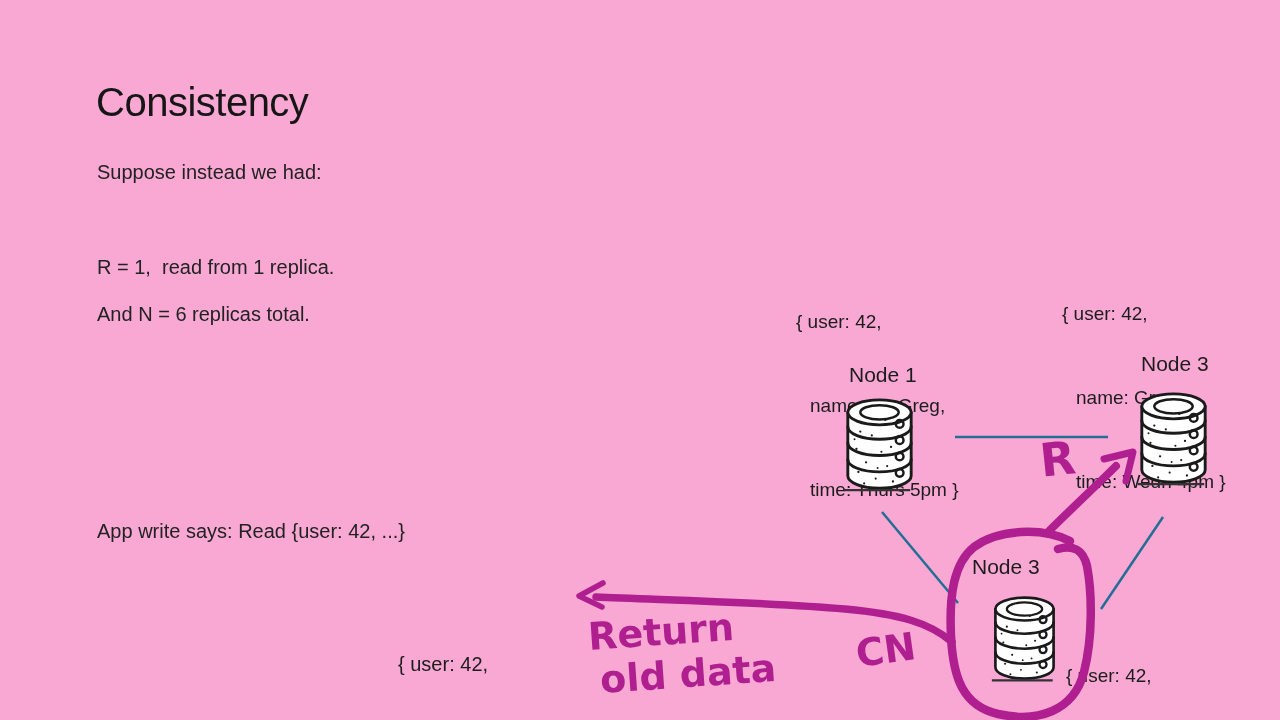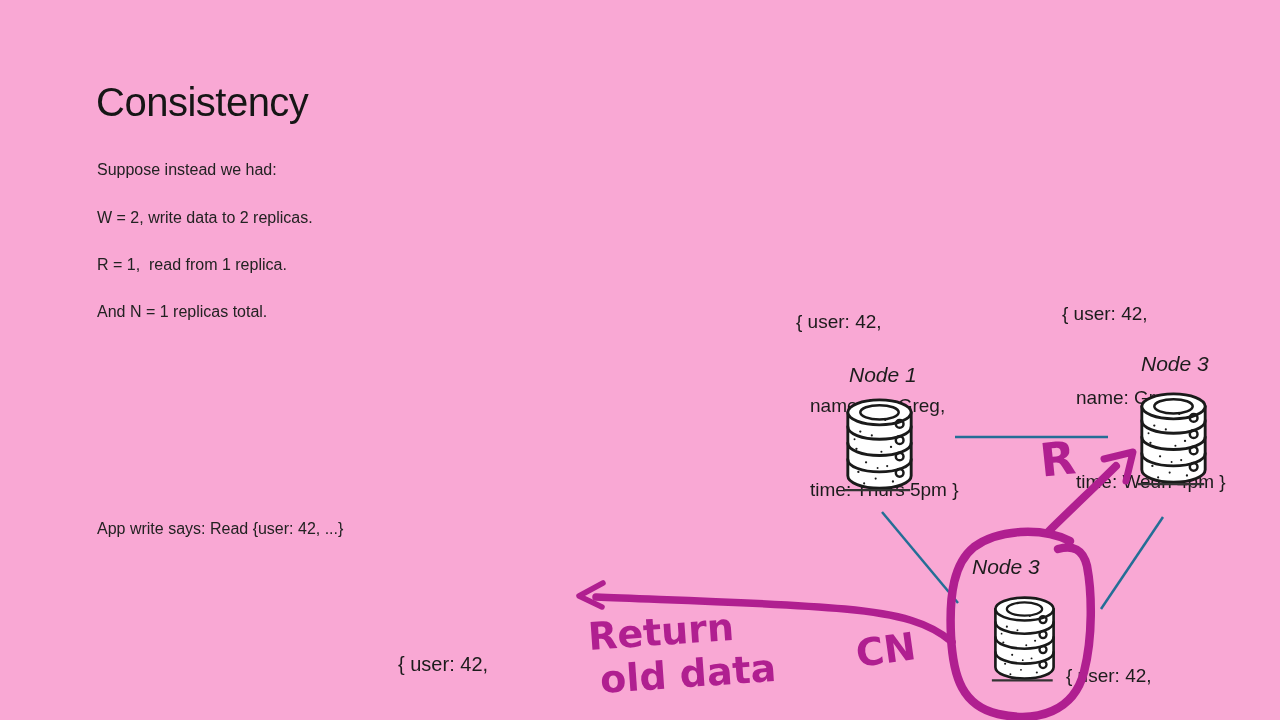--- a/index.html
+++ b/index.html
@@ -12,29 +12,28 @@
     color:#1c1c1c;
   }
   .abs{position:absolute;}
   .title{
     left:96px;top:80px;
     font-size:40px;font-weight:400;letter-spacing:-0.5px;
     color:#161616;
   }
   .body-line{
     left:97px;
-    font-size:16px;
+    font-size:20px;
     white-space:pre;
     color:#222222;
   }
   .node-label{
     font-size:21px;
     color:#1c1c1c;
     white-space:pre;
-    font-style:italic;
   }
   .data-label{
     font-size:19px;
     line-height:28px;
     white-space:pre;
     color:#1c1c1c;
   }
   .data-label .ln{display:block;}
   .data-label .ln.indent{padding-left:14px;}
   .data-label.wide{line-height:33px;font-size:20px;}
@@ -82,23 +81,22 @@
           <circle cx="12" cy="44" r="1.0"></circle>
             <circle cx="36" cy="74" r="1.0"></circle>
         </g>
         <line x1="1" y1="97" x2="70" y2="97" stroke="#333333" stroke-width="2.5"></line>
       </symbol>
     </defs>
   </svg>
 
   <div class="abs title">Consistency</div>
   <div class="abs body-line" style="top:161px">Suppose instead we had:</div>
-  <div class="abs body-line" style="top:209px">W = 2, write data to 2 replicas.</div>
   <div class="abs body-line" style="top:256px">R = 1,  read from 1 replica.</div>
-  <div class="abs body-line" style="top:303px">And N = 1 replicas total.</div>
+  <div class="abs body-line" style="top:303px">And N = 6 replicas total.</div>
   <div class="abs body-line" style="top:520px">App write says: Read {user: 42, ...}</div>
 
   <svg class="abs overlay" width="1280" height="720">
     <g stroke="#246E96" stroke-width="2.5" fill="none">
       <line x1="955" y1="437" x2="1108" y2="437"></line>
       <line x1="882" y1="512" x2="958" y2="603"></line>
       <line x1="1163" y1="517" x2="1101" y2="609"></line>
     </g>
   </svg>
 

